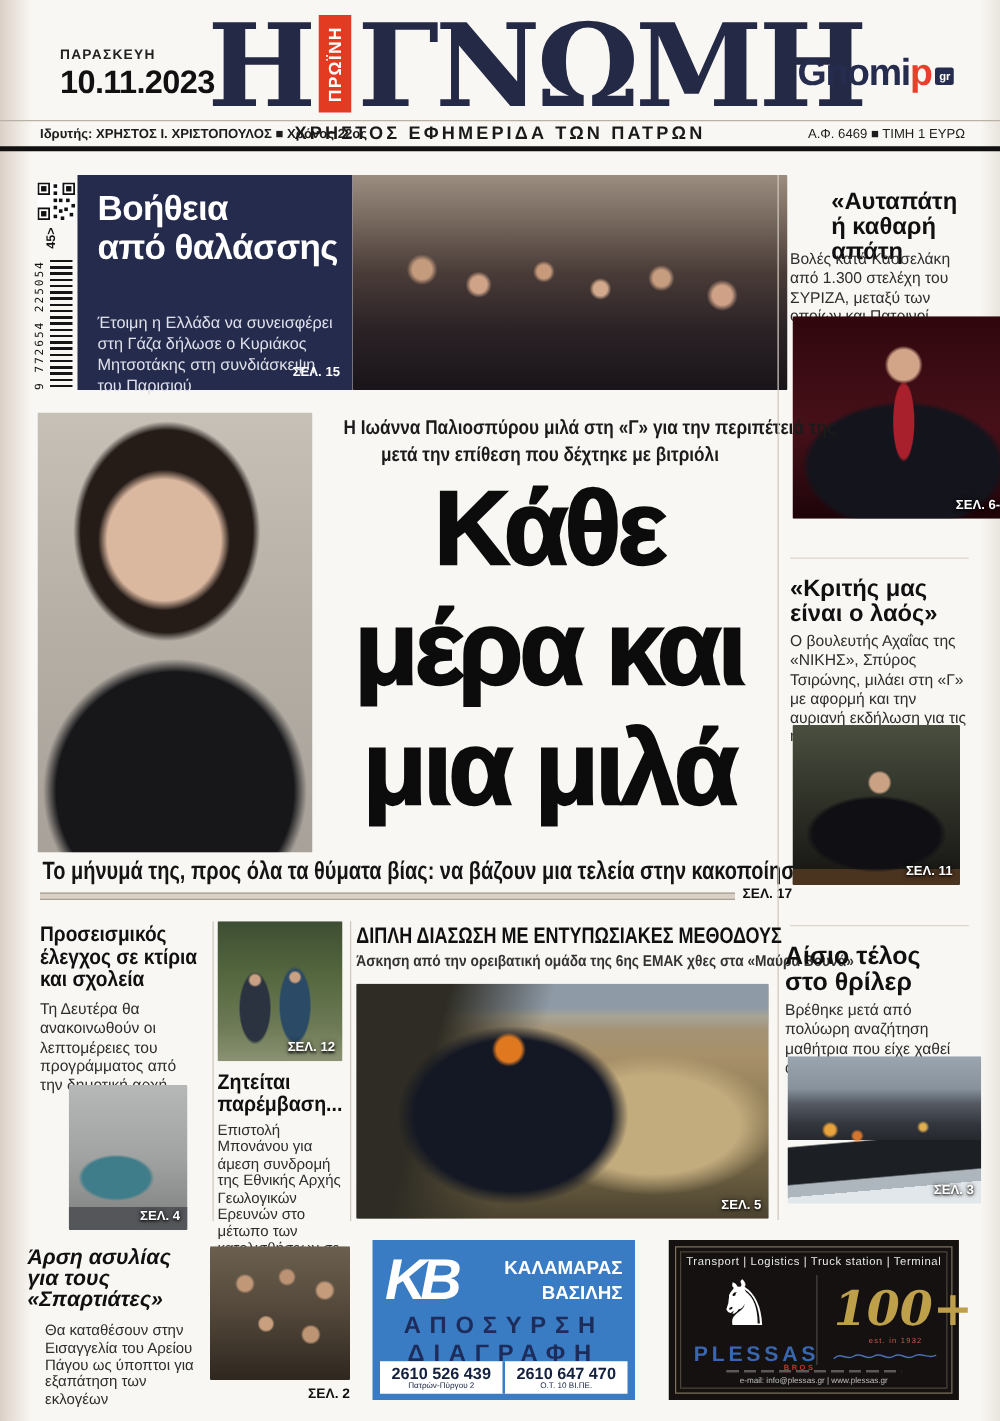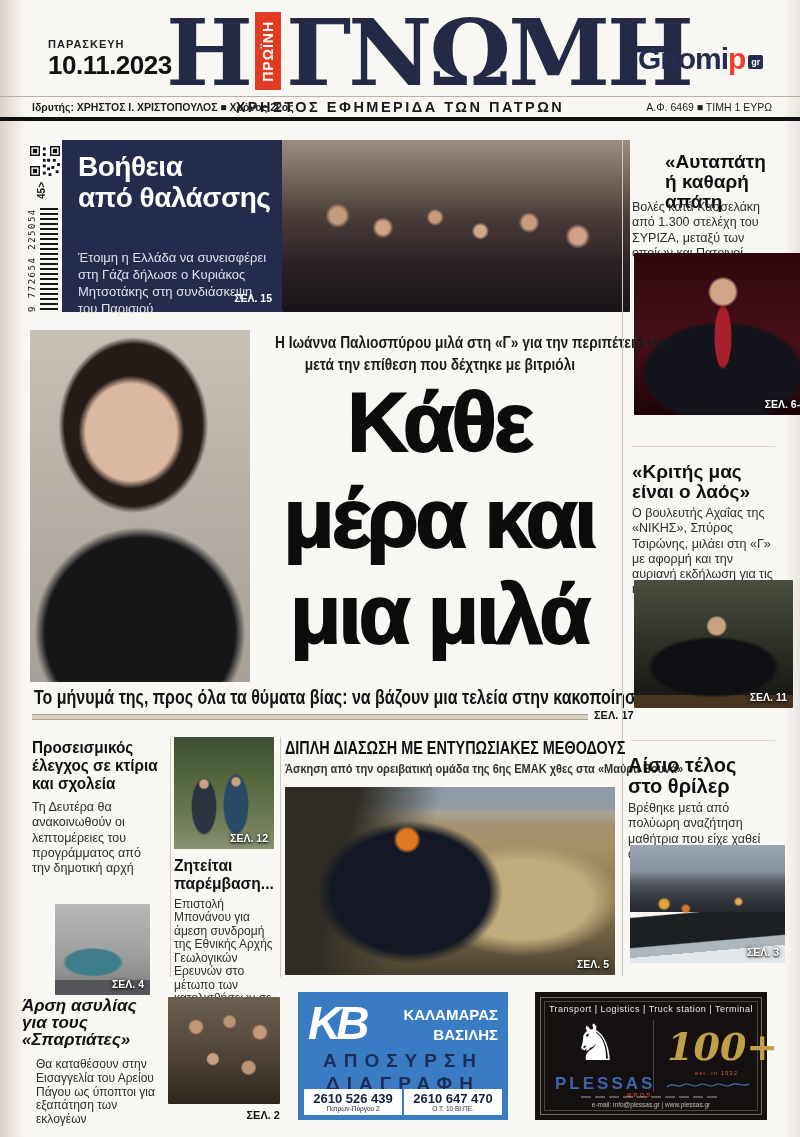--- a/index.html
+++ b/index.html
@@ -235,37 +235,37 @@
 
   <div class="abs deck" style="left:34px;top:686px;">Το μήνυμά της, προς όλα τα θύματα βίας: να βάζουν μια τελεία στην κακοποίηση</div>
   <div class="deckrule" style="left:32px;top:714px;width:556px;"></div>
   <div class="abs sel-dark" style="left:594px;top:709px;">ΣΕΛ. 17</div>
 
   <div class="abs head" style="left:632px;top:462px;width:145px;font-size:19px;">
     <div>«Κριτής μας</div>
     <div>είναι ο λαός»</div>
   </div>
   <div class="abs sub" style="left:632px;top:506px;width:143px;font-size:12.5px;">Ο βουλευτής Αχαΐας της «ΝΙΚΗΣ», Σπύρος Τσιρώνης, μιλάει στη «Γ» με αφορμή και την αυριανή εκδήλωση για τις ηλεκτρονικές ταυτότητες</div>
-  <div class="photo ph-tsironis" style="left:634px;top:580px;width:134px;height:128px;padding-left:25px;">
+  <div class="photo ph-tsironis" style="left:634px;top:580px;width:134px;height:128px;">
     <div class="sel">ΣΕΛ. 11</div>
   </div>
 
   <div class="vline" style="left:622px;top:140px;height:836px;"></div>
   <div class="hline" style="left:632px;top:446px;width:143px;"></div>
   <div class="hline" style="left:632px;top:740px;width:143px;"></div>
   <div class="vline" style="left:170px;top:737px;height:240px;"></div>
   <div class="vline" style="left:280px;top:737px;height:240px;"></div>
 
   <div class="abs head nowrap" style="left:32px;top:739px;font-size:17px;transform:scaleX(.9);transform-origin:0 0;">
     <div>Προσεισμικός</div>
     <div>έλεγχος σε κτίρια</div>
     <div>και σχολεία</div>
   </div>
   <div class="abs sub" style="left:32px;top:800px;width:130px;font-size:12.5px;">Τη Δευτέρα θα ανακοινωθούν οι λεπτομέρειες του προγράμματος από την δημοτική αρχή</div>
-  <div class="photo ph-school" style="left:55px;top:868px;width:95px;height:91px;margin-top:36px;">
+  <div class="photo ph-school" style="left:55px;top:868px;width:95px;height:116px;">
     <div class="sel">ΣΕΛ. 4</div>
   </div>
 
   <div class="photo ph-geologists" style="left:174px;top:737px;width:100px;height:112px;">
     <div class="sel">ΣΕΛ. 12</div>
   </div>
   <div class="abs head nowrap" style="left:174px;top:857px;font-size:17px;transform:scaleX(.92);transform-origin:0 0;">
     <div>Ζητείται</div>
     <div>παρέμβαση...</div>
   </div>

